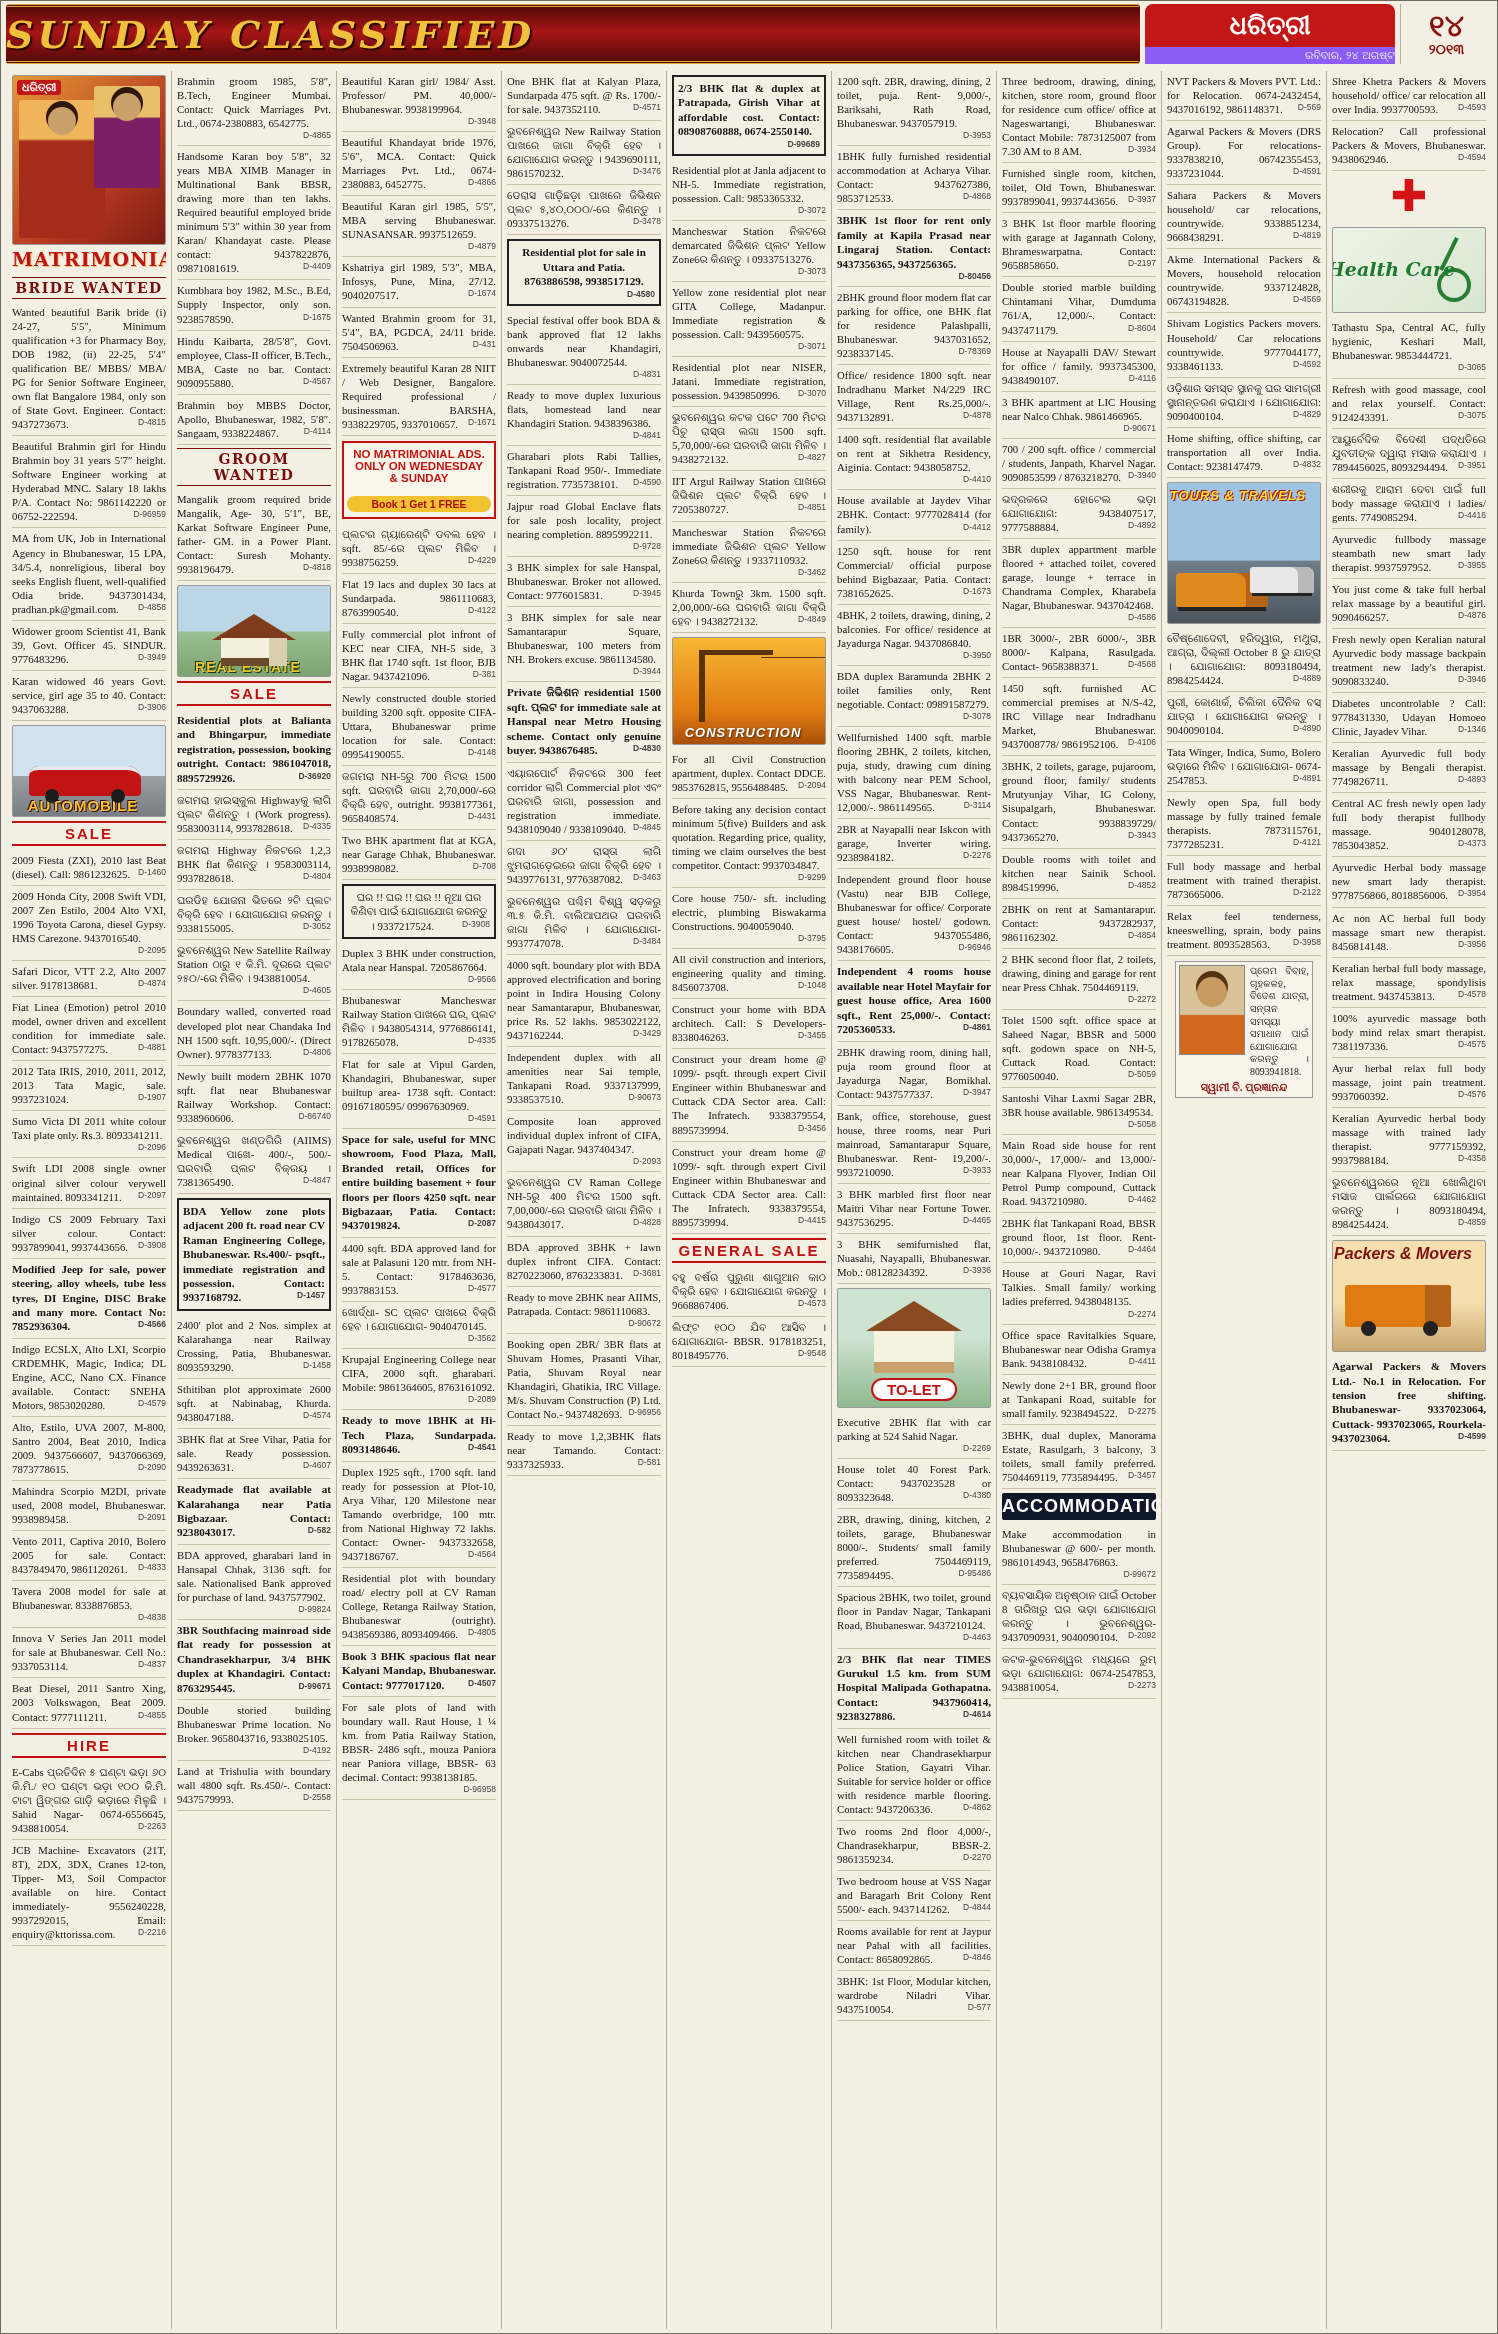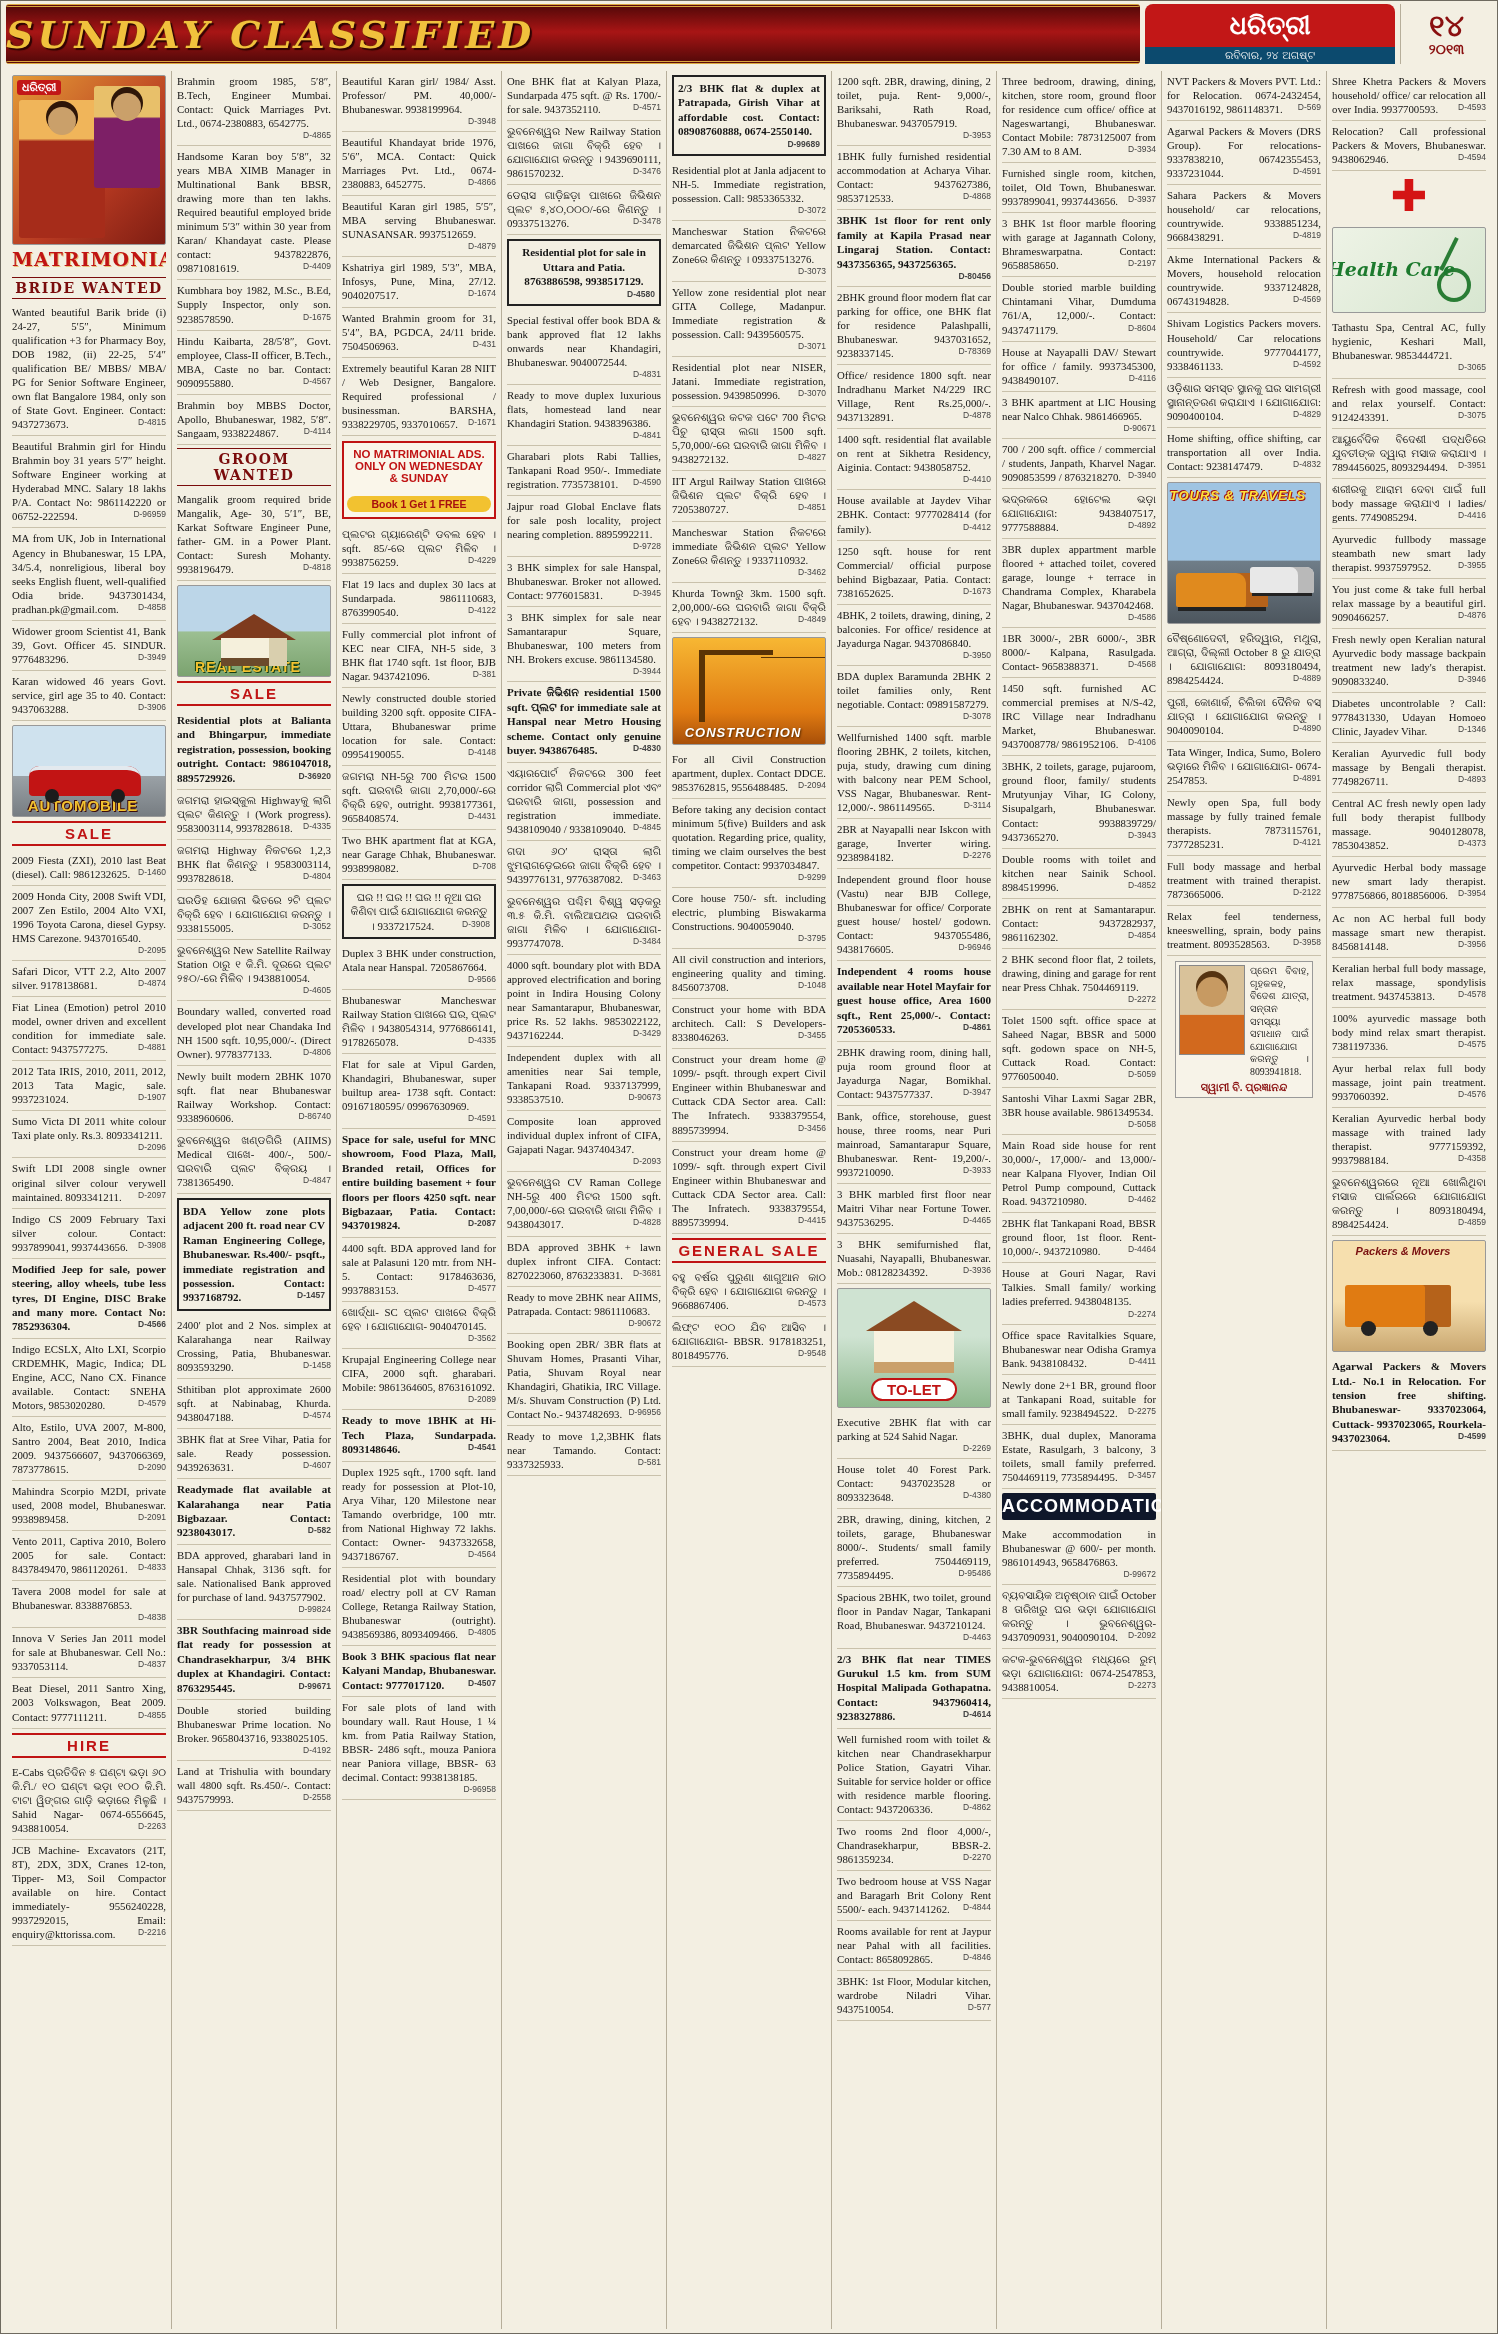--- a/index.html
+++ b/index.html
@@ -5,21 +5,21 @@
 *{margin:0;padding:0;box-sizing:border-box}
 html,body{background:#9a958a}
 #page{width:1498px;height:2334px;margin:0 auto;background:#f3efe2;border:1px solid #6e6a5f;overflow:hidden;display:flex;flex-direction:column;font-family:"Liberation Serif",serif;color:#141414}
 
 header{height:66px;display:flex;align-items:stretch;padding:3px 5px;gap:5px;background:#f3efe2}
 .mast-banner{flex:1;position:relative;background:linear-gradient(180deg,#580909,#a81515 46%,#580909);display:flex;align-items:center;justify-content:flex-start;border-top:3px double #d9a83c;border-bottom:3px double #d9a83c;border-radius:3px}
 .mast-title{font-family:"DejaVu Serif",serif;font-weight:bold;font-style:italic;font-size:38px;color:#f1c13d;letter-spacing:4px;text-shadow:2px 2px 1px #2e0404,0 0 2px #7a4a00}
 .mast-right{width:250px;display:flex;flex-direction:column}
 .np-top{flex:1;background:#c21717;border-radius:8px 8px 0 0;display:flex;align-items:center;justify-content:center}
 .np-name{color:#fff;font-weight:bold;font-size:26px;font-family:"DejaVu Sans",sans-serif}
-.np-date{background:#0c4a6e;color:#f2f2f2;font-size:11px;text-align:center;padding:2px 0;font-family:"DejaVu Sans",sans-serif}
+.np-date{background:#8b5cf6;color:#f2f2f2;font-size:11px;text-align:right;padding:2px 0;font-family:"DejaVu Sans",sans-serif}
 .mast-page{width:92px;display:flex;flex-direction:column;align-items:center;justify-content:center;background:#f3efe2;border-left:1px solid #b6ae9a}
 .pg-num{font-size:30px;font-weight:bold;color:#8a0f0f;font-family:"DejaVu Sans",sans-serif;line-height:1}
 .pg-year{font-size:14px;font-weight:bold;color:#8a0f0f;font-family:"DejaVu Sans",sans-serif}
 
 main{flex:1;display:flex;padding:4px 6px;overflow:hidden}
 .col{flex:1 1 0;padding:0 5px;border-left:1px solid #b6ae9a;overflow:hidden;min-width:0}
 .col:first-child{border-left:none}
 
 .ad{font-size:10.8px;line-height:1.3;text-align:justify;padding:3px 0 4px;border-bottom:1px solid #c9c1ab;overflow:hidden}
 .ad.bold{font-weight:bold;font-size:11.1px}
@@ -73,21 +73,21 @@
 .b-tt .banner-word{top:5px;color:#ffe23a;font-size:13px;font-style:italic;letter-spacing:1px;text-shadow:1px 1px 0 #a31414,-1px -1px 0 #a31414}
 
 .b-hc .scene{height:86px;background:linear-gradient(135deg,#eef3e6,#d7e6d0)}
 .b-hc .scene::before{content:'';position:absolute;right:14px;bottom:10px;width:26px;height:26px;border:4px solid #2a7d35;border-radius:50%}
 .b-hc .scene::after{content:'';position:absolute;right:34px;top:8px;width:4px;height:36px;background:#2a7d35;transform:rotate(26deg)}
 .b-hc .banner-word{top:30px;left:-24px;color:#1d7a2e;font-family:"DejaVu Serif",serif;font-style:italic;font-size:19px}
 
 .b-pk .scene{height:112px;background:linear-gradient(180deg,#f6dfae 55%,#caa871)}
 .b-pk .scene::before{content:'';position:absolute;left:12px;bottom:24px;width:106px;height:42px;background:#e07b12;border-radius:3px;box-shadow:inset -26px 0 0 #b5621a}
 .b-pk .scene::after{content:'';position:absolute;left:28px;bottom:15px;width:15px;height:15px;border-radius:50%;background:#222;box-shadow:62px 0 0 #222}
-.b-pk .banner-word{top:4px;color:#7a1010;font-size:11px;font-style:italic}
+.b-pk .banner-word{top:4px;color:#7a1010;font-size:16px;font-style:italic}
 
 .cross-block{text-align:center;color:#d41414;font-size:44px;line-height:1.05;padding:3px 0}
 .photo-wrap{border:1px solid #999;margin:5px 8px;padding:3px;background:#f7f3e8}
 .photo-ad{display:flex;gap:5px}
 .portrait{width:66px;height:90px;flex:0 0 auto;border:1px solid #888;background:linear-gradient(180deg,#d9c29a 55%,#d2691e 56%);position:relative}
 .portrait::before{content:'';position:absolute;top:11px;left:50%;transform:translateX(-50%);width:30px;height:30px;border-radius:50%;background:#c79a62;box-shadow:0 -5px 0 1px #553311}
 .photo-text{font-size:9.8px;line-height:1.28;text-align:justify}
 .photo-name{text-align:center;font-weight:bold;font-size:11px;color:#8a0f0f;margin-top:3px}
 </style>
 </head>

